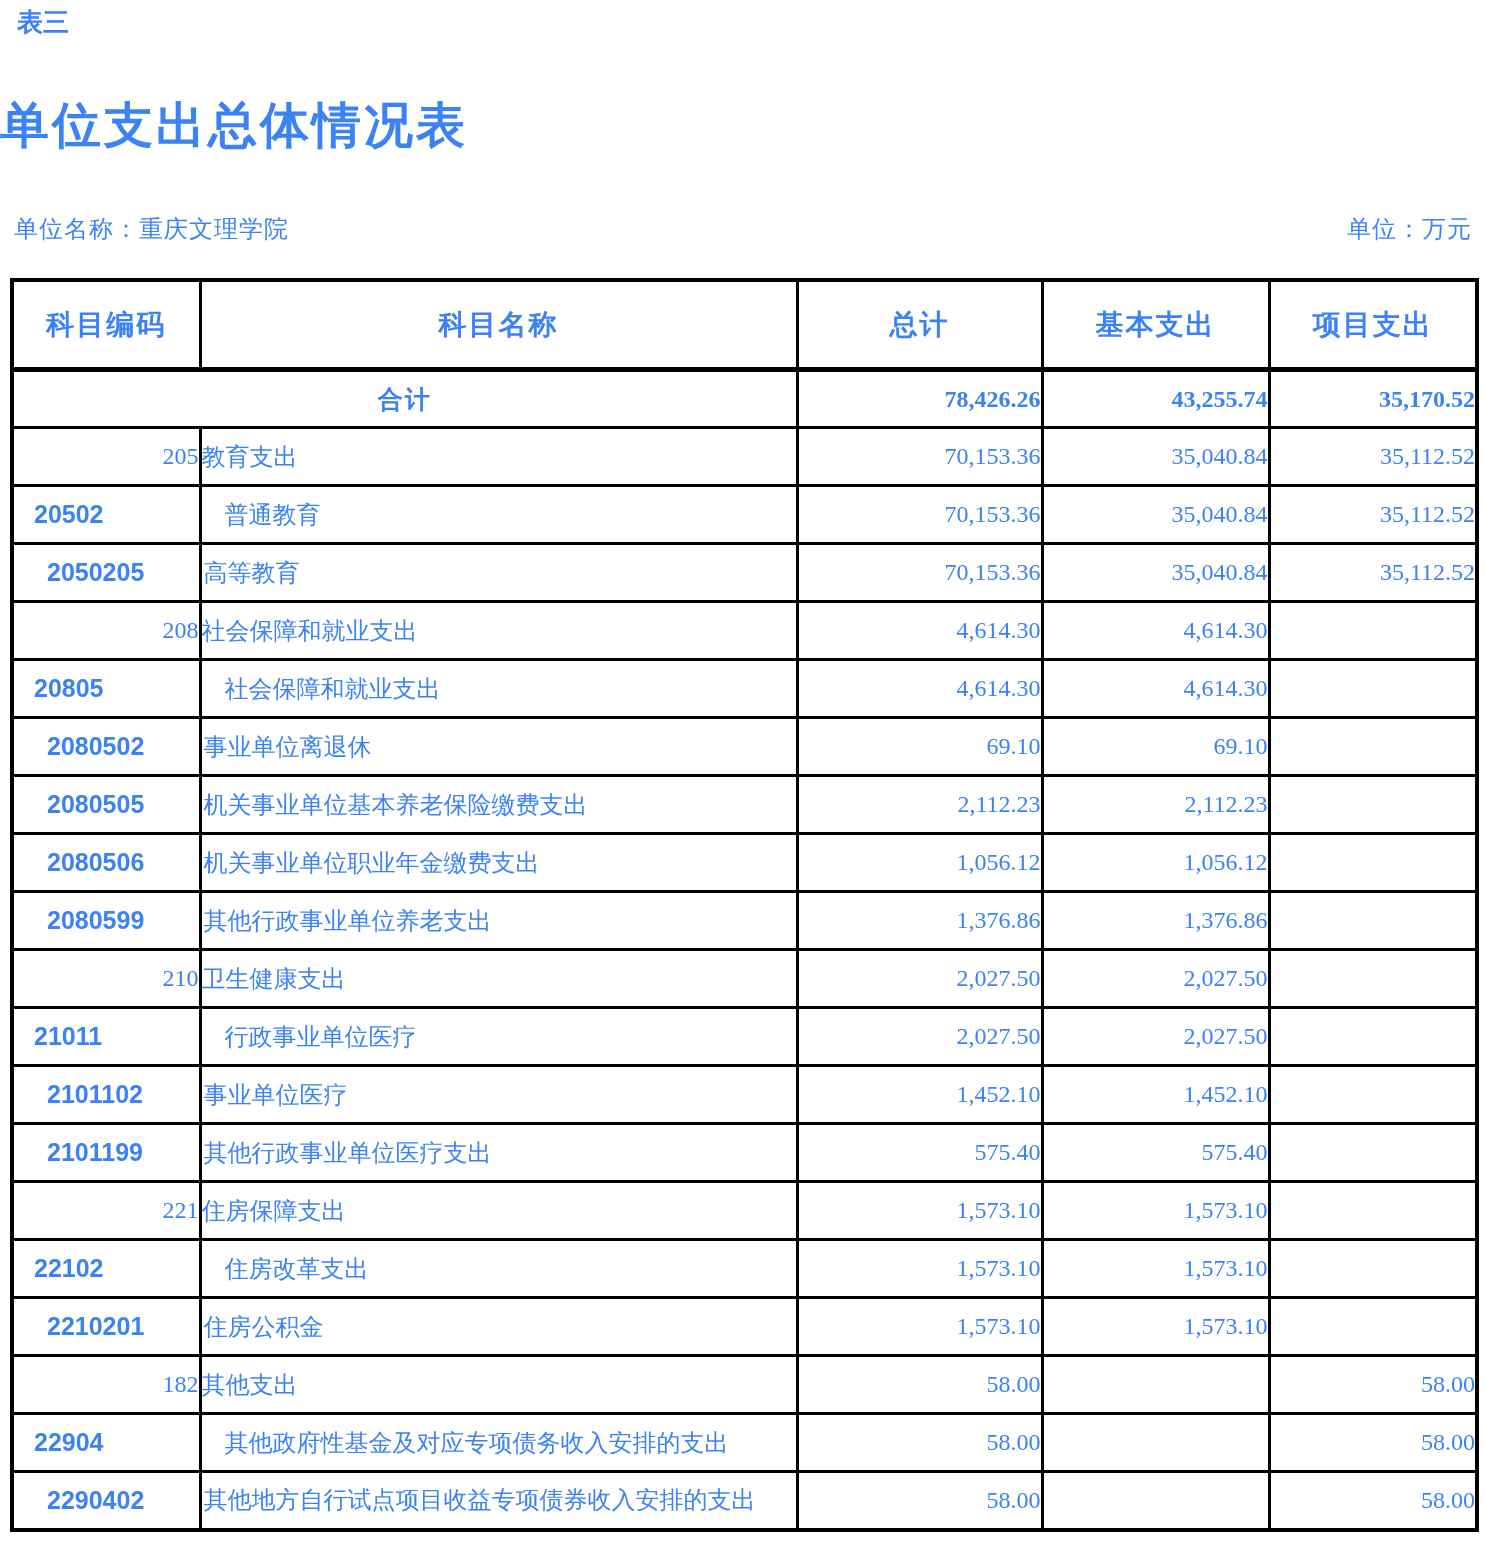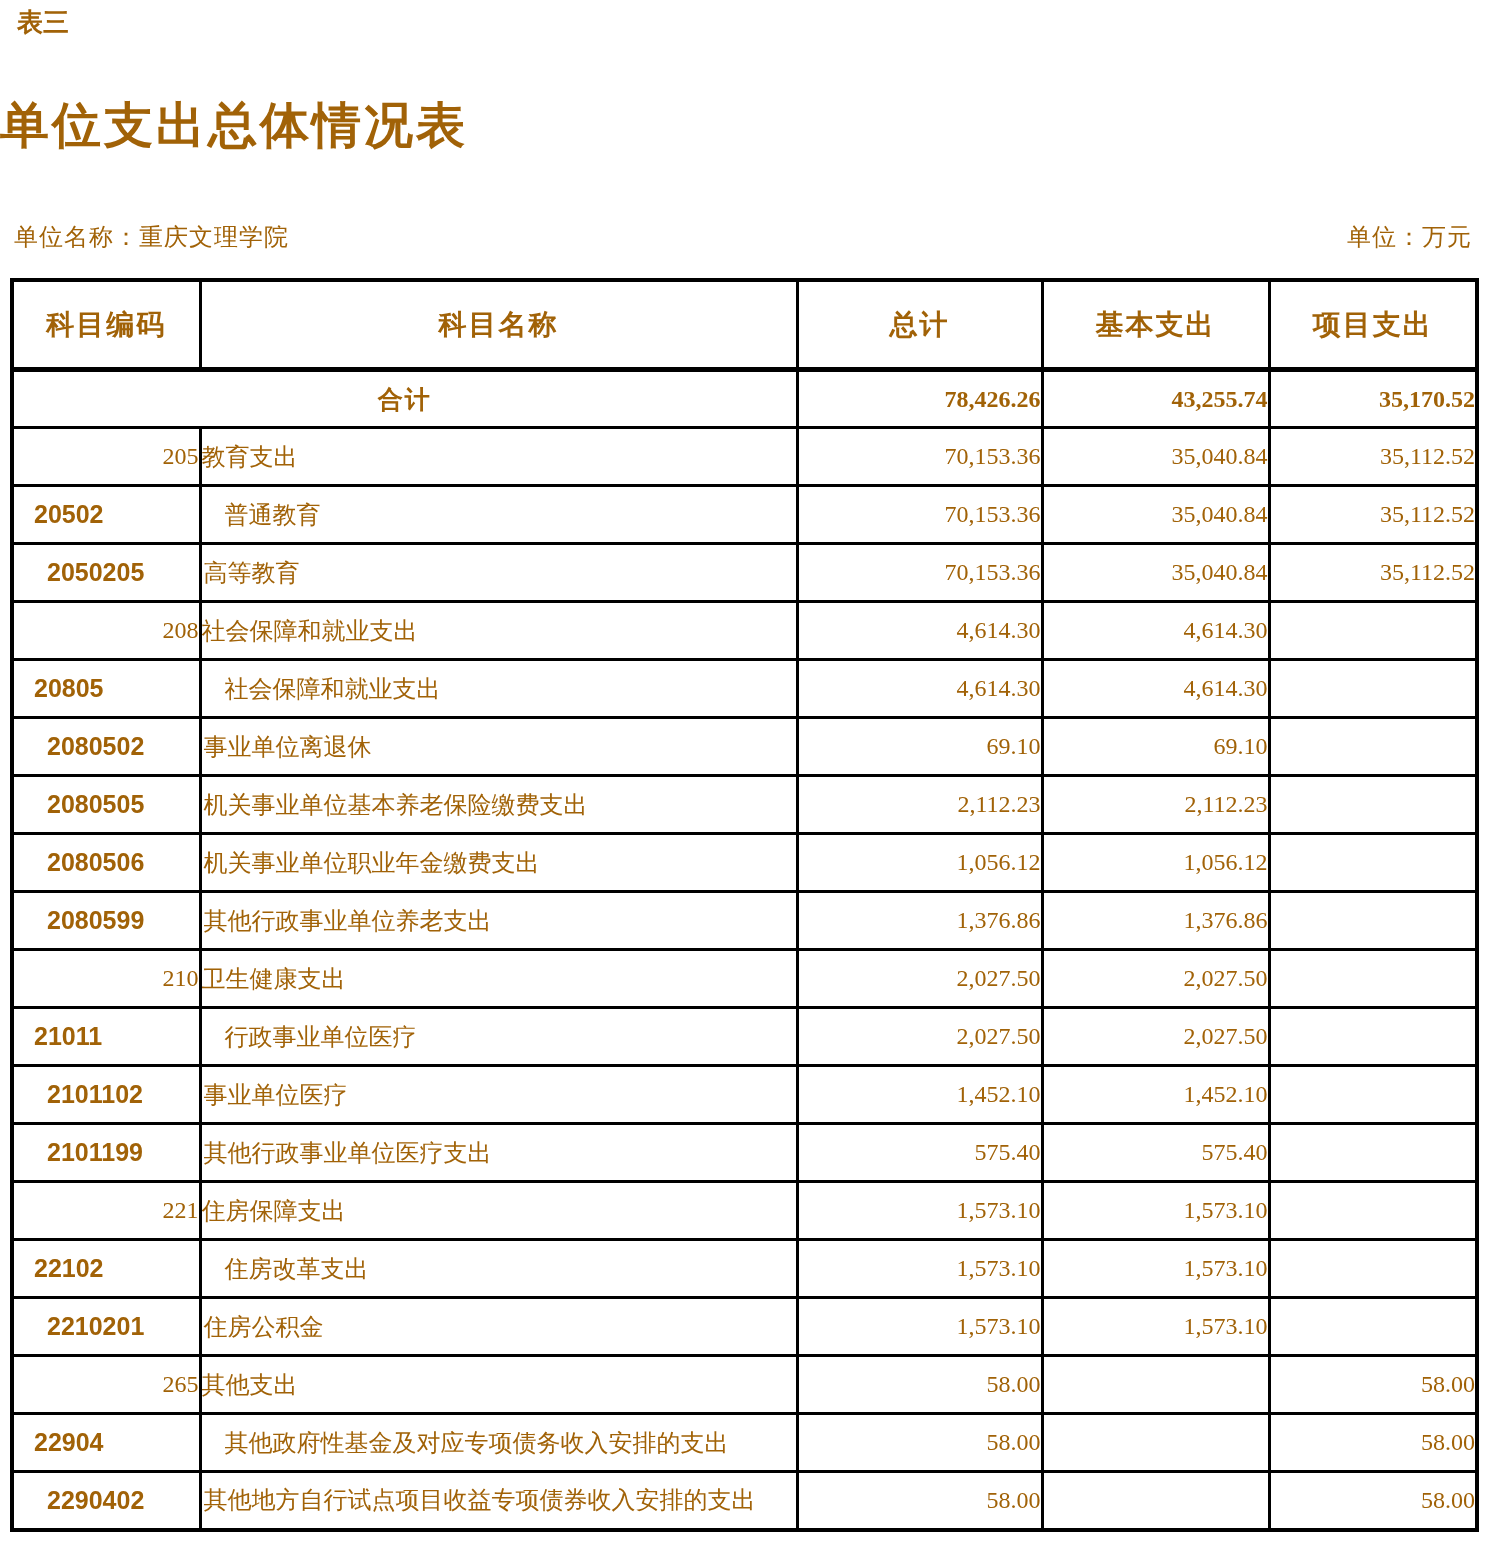--- a/index.html
+++ b/index.html
@@ -1,29 +1,29 @@
 <!DOCTYPE html>
 <html><head>
 <meta charset="utf-8">
 <style>
   html,body { margin:0; padding:0; background:#fff; }
   .sheet {
     position:relative; width:1485px; height:1545px; background:#ffffff;
-    color:#a16207; font-family:"Liberation Serif", serif; overflow:hidden;
+    color:#3b82f6; font-family:"Liberation Serif", serif; overflow:hidden;
   }
   .doc-tag {
     position:absolute; left:17px; top:5px;
     font-family:"Liberation Sans", sans-serif; font-weight:bold; font-size:26px;
   }
   .doc-title {
     position:absolute; left:0; top:93px; width:100%; text-align:left;
     font-size:49px; font-weight:bold; letter-spacing:3px;
   }
   .meta-line {
-    position:absolute; left:14px; right:13px; top:221px;
+    position:absolute; left:14px; right:13px; top:213px;
     display:flex; justify-content:space-between; font-size:24px; letter-spacing:1px;
   }
   table.budget {
     position:absolute; left:10px; top:278px;
     border-collapse:collapse; table-layout:fixed;
     border:4px solid #000;
   }
   table.budget col.c-code    { width:188px; }
   table.budget col.c-name    { width:597px; }
   table.budget col.c-total   { width:245px; }
@@ -197,21 +197,21 @@
     <td class="num"></td>
   </tr>
         <tr class="level-3">
     <td class="code">2210201</td>
     <td class="name">住房公积金</td>
     <td class="num">1,573.10</td>
     <td class="num">1,573.10</td>
     <td class="num"></td>
   </tr>
         <tr class="level-1">
-    <td class="code">265</td>
+    <td class="code">182</td>
     <td class="name">其他支出</td>
     <td class="num">58.00</td>
     <td class="num"></td>
     <td class="num">58.00</td>
   </tr>
         <tr class="level-2">
     <td class="code">22904</td>
     <td class="name">其他政府性基金及对应专项债务收入安排的支出</td>
     <td class="num">58.00</td>
     <td class="num"></td>

